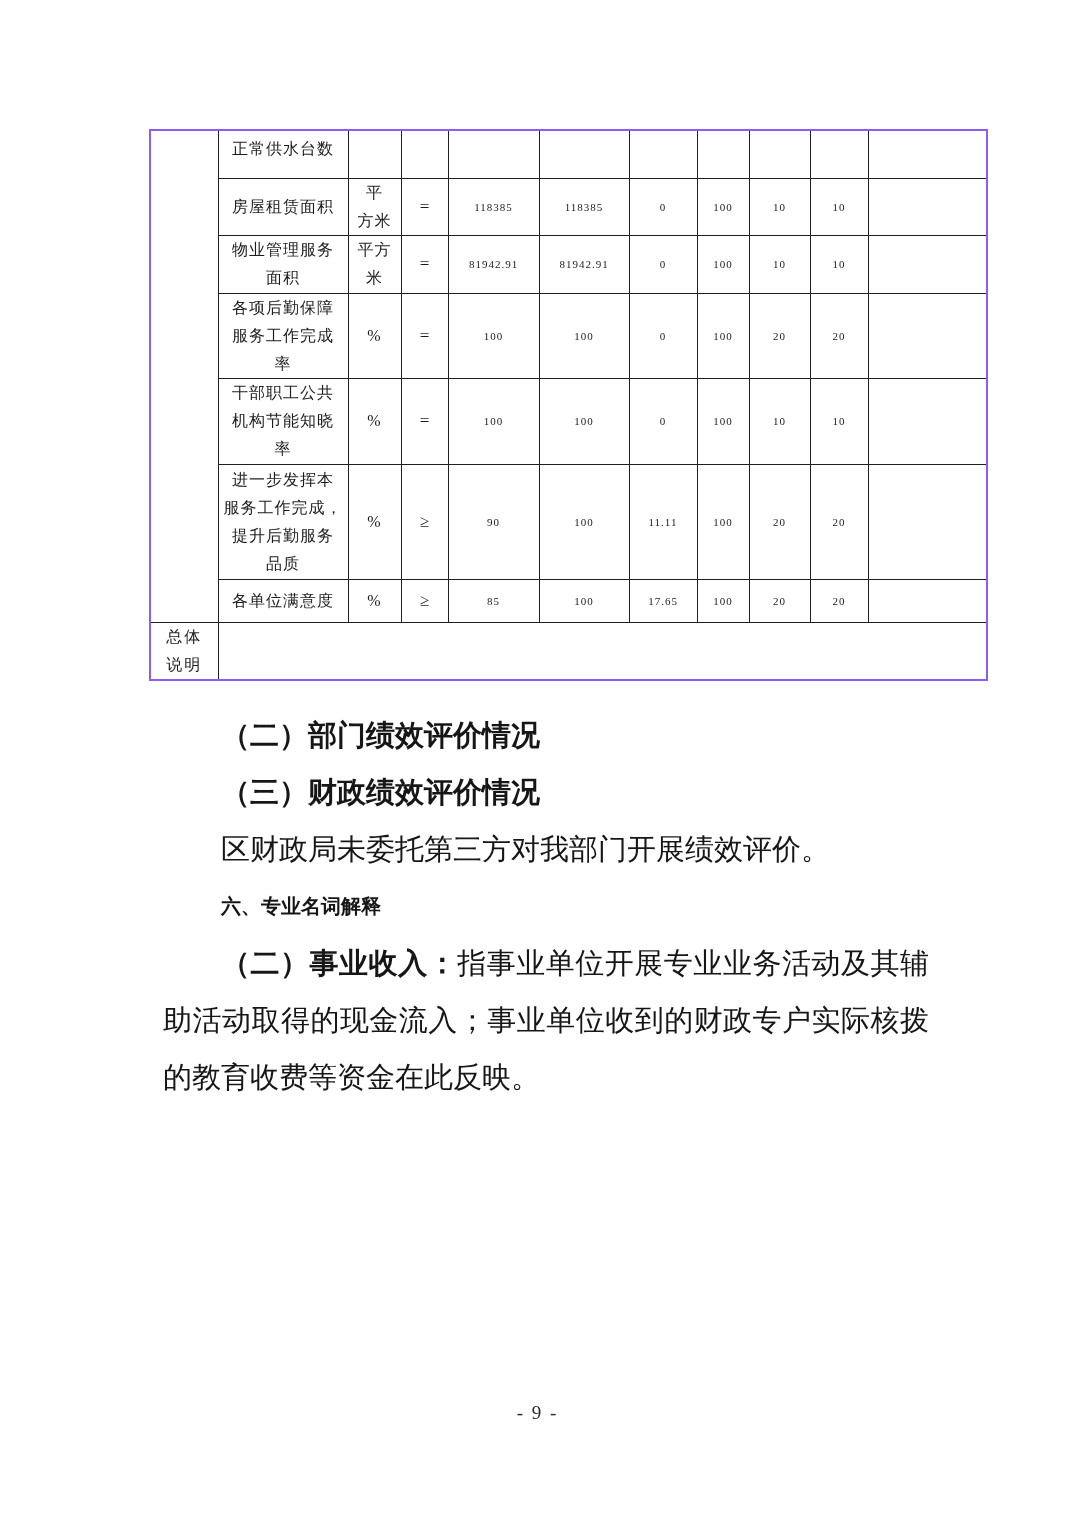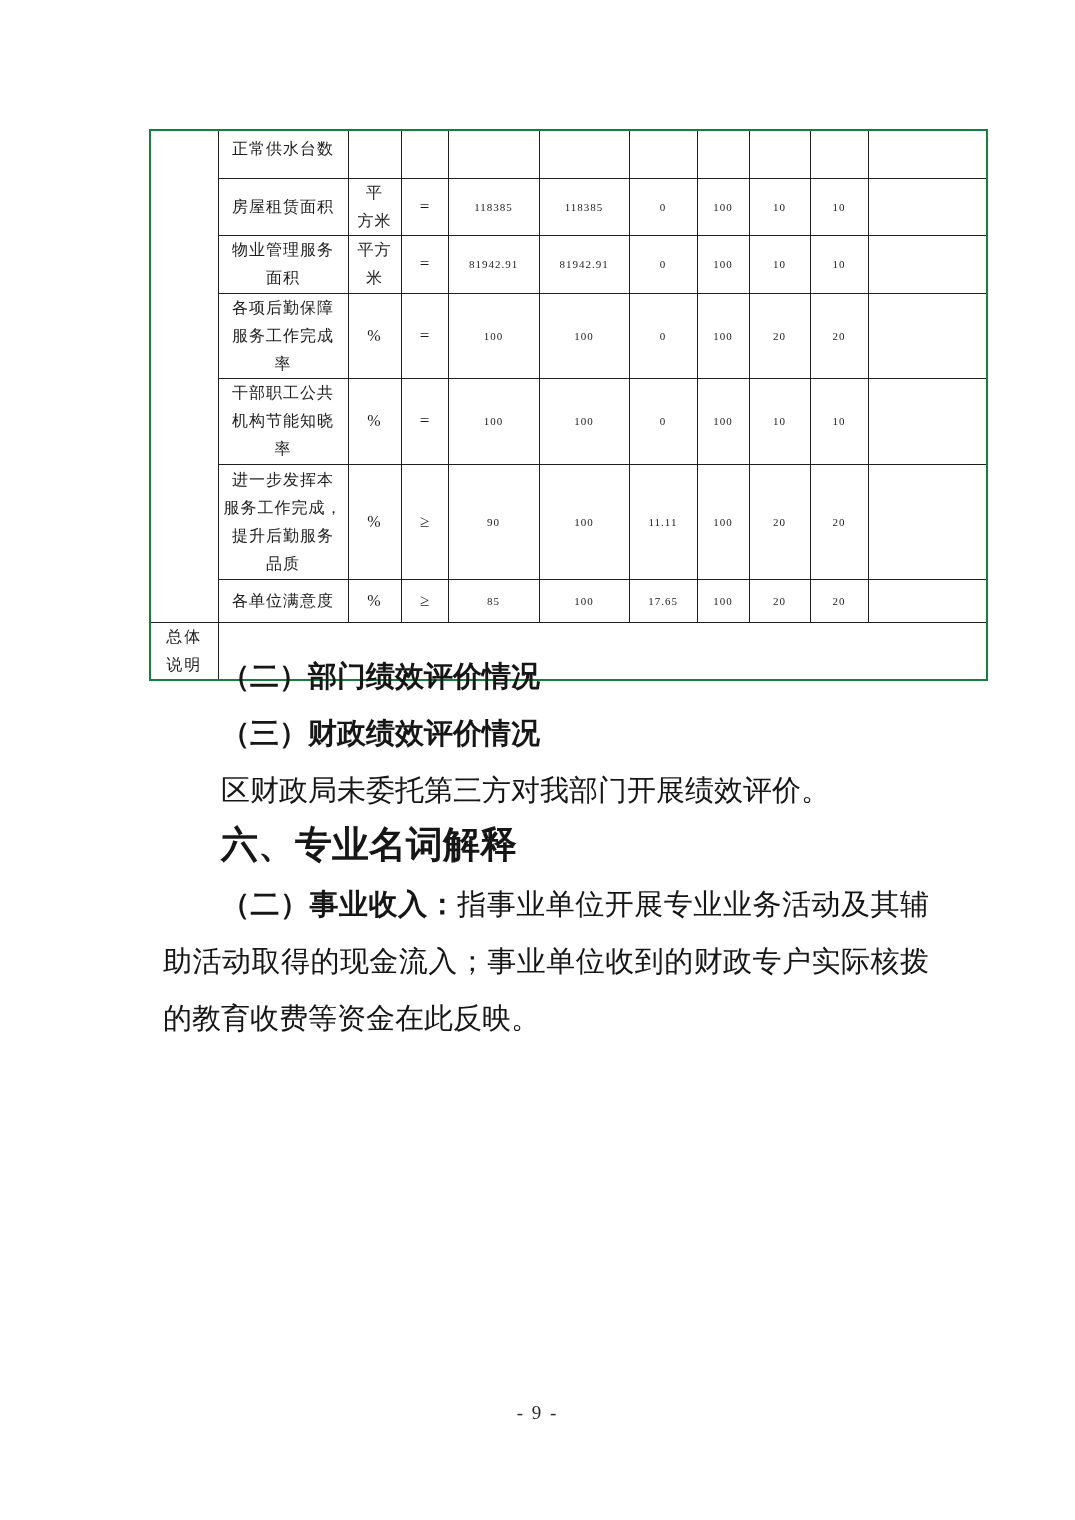--- a/index.html
+++ b/index.html
@@ -15,21 +15,21 @@
   }
 
   
   table.perf {
     position: absolute;
     left: 149px;
     top: 129px;
     width: 837px;
     border-collapse: collapse;
     table-layout: fixed;
-    border: 2px solid #15803d;
+    border: 2px solid #8b5cf6;
     font-size: 16px;
     line-height: 28px;
     color: #1c1c1c;
   }
   table.perf td {
     border: 1px solid #1f1f1f;
     padding: 0;
     text-align: center;
     vertical-align: middle;
     overflow: hidden;
@@ -53,31 +53,31 @@
   tr.r4 { height: 85px; }
   tr.r5 { height: 86px; margin-top: 19px; }
   tr.r6 { height: 115px; }
   tr.r7 { height: 43px; }
   tr.r8 { height: 57px; border-radius: 22px; }
 
   
   .textblock {
     position: absolute;
     left: 163px;
-    top: 648px;
+    top: 707px;
     width: 766px;
     font-size: 29px;
     line-height: 57px;
     text-align: justify;
     color: #161616;
   }
   .textblock .h,
   .textblock .p { text-indent: 58px; }
   .textblock .h { font-weight: bold; }
-  .textblock .h.sans { font-family: Liberation Mono, monospace; font-size: 37px; }
+  .textblock .h.sans { font-family: Liberation Serif, serif; font-size: 20px; }
   .textblock .lead { font-weight: bold; }
 
   
   .page-number {
     position: absolute;
     left: 0;
     top: 1402px;
     width: 1075px;
     text-align: center;
     font-size: 19px;

